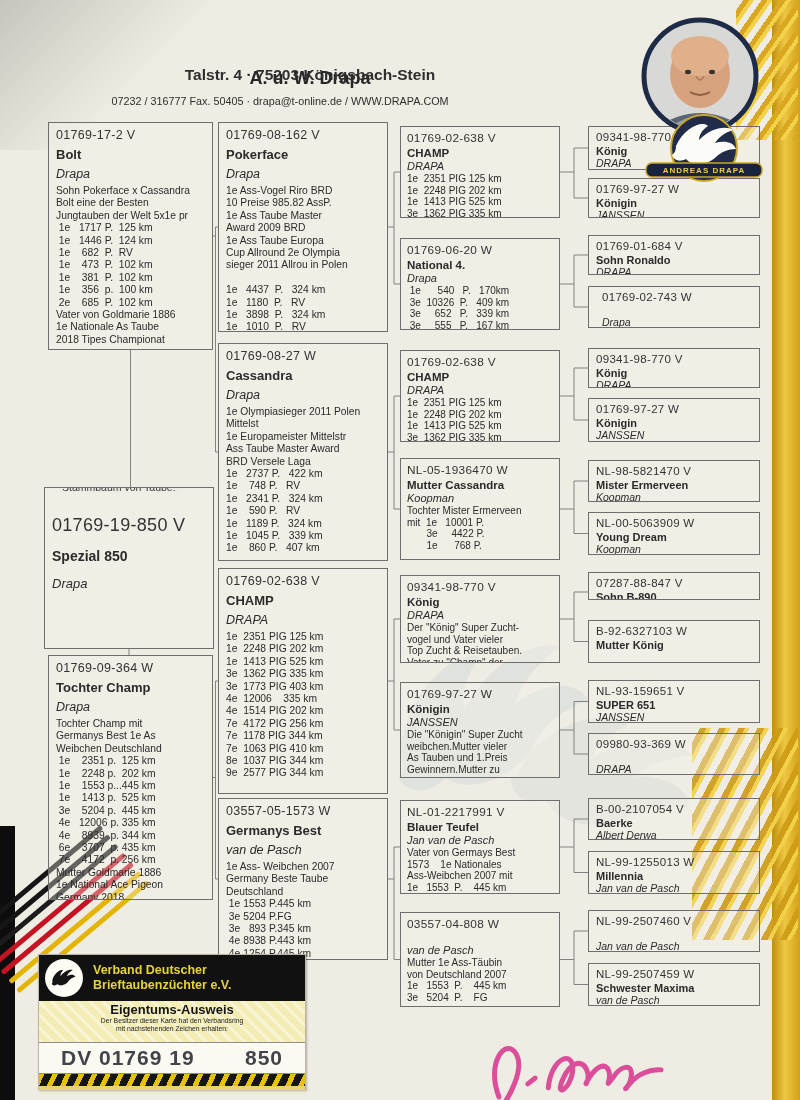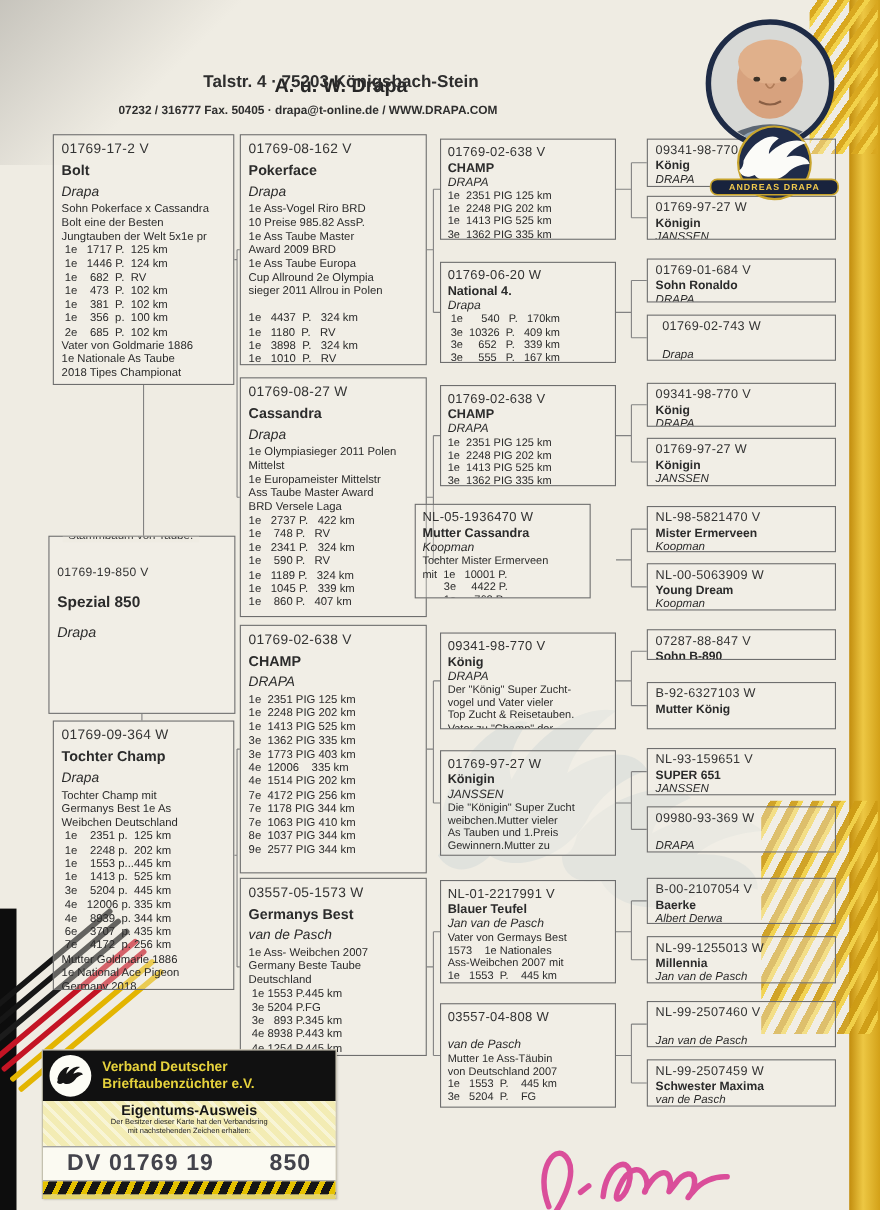--- a/index.html
+++ b/index.html
@@ -18,41 +18,41 @@
   .flag-stripes{position:absolute;left:-18px;top:868px;width:170px;height:100px;
      transform:rotate(-40deg);}
   .flag-stripes .bar{height:5px;margin-bottom:7px;border-radius:2px;}
   .watermark{position:absolute;opacity:.13;pointer-events:none;}
   
   .hdr-name{position:absolute;left:150px;top:36px;width:320px;text-align:center;
      font-size:18px;font-weight:bold;color:#262626;margin-top:32px;}
   .hdr-addr{position:absolute;left:90px;top:66px;width:440px;text-align:center;
      font-size:15.5px;font-weight:bold;color:#2e2e2e;}
   .hdr-contact{position:absolute;left:40px;top:95px;width:480px;text-align:center;
-     font-size:10.8px;font-weight:bold;color:#2e2e2e;}
+     font-size:10.8px;font-weight:normal;color:#2e2e2e;}
   
   .pbox{position:absolute;border:1px solid #6e6e6e;box-sizing:border-box;
      background:rgba(246,243,236,.35);padding:5px 7px 3px;overflow:hidden;z-index:2;}
   .pbox .ring{font-size:12px;letter-spacing:.3px;margin-bottom:3px;color:#333;}
   .pbox .name{font-weight:bold;font-size:12.5px;margin-bottom:2px;}
   .pbox .strain{font-style:italic;font-size:11.5px;margin-bottom:2px;}
   .pbox .ln{font-size:10.3px;line-height:12.4px;min-height:12.4px;white-space:pre;}
   .pbox.lg .ring{font-size:12.5px;margin-bottom:5px;}
   .pbox.lg .name{font-size:13px;margin-bottom:5px;}
   .pbox.lg .strain{font-size:12.5px;margin-bottom:4px;}
   .pbox.md{padding:4px 6px 2px;}
   .pbox.md .ring{font-size:11.8px;margin-bottom:2px;}
   .pbox.md .name{font-size:11.5px;margin-bottom:1px;}
   .pbox.md .strain{font-size:11px;margin-bottom:1px;}
   .pbox.md .ln{font-size:10px;line-height:11.6px;min-height:11.6px;}
   .pbox.sm{padding:4px 7px 2px;}
   .pbox.sm .ring{font-size:11.5px;margin-bottom:2px;}
   .pbox.sm .name{font-size:11px;margin-bottom:0;}
   .pbox.sm .strain{font-size:10.5px;}
-  .pbox.subject .ring{font-size:11px;margin:22px 0 12px;}
+  .pbox.subject .ring{font-size:18px;margin:22px 0 12px;}
   .pbox.subject .name{font-size:14px;margin-bottom:12px;}
   .pbox.subject .strain{font-size:13px;}
   .stb-label{position:absolute;top:-7px;left:12px;background:#efece3;padding:0 5px;
      font-size:10.5px;color:#3a3a3a;white-space:nowrap;}
   .name-spacer{height:11px;}
   #connector-svg{position:absolute;left:0;top:0;z-index:1;}
   #photo-badge{position:absolute;left:630px;top:16px;width:142px;height:172px;z-index:5;}
   
   .card{position:absolute;left:38px;top:954px;width:266px;height:134px;z-index:6;
      border:1px solid #b9b4a4;box-shadow:1px 1px 2px rgba(0,0,0,.25);background:#f6f2df;}
@@ -244,21 +244,21 @@
       </div>
       <div class="pbox md" style="left: 400px; top: 350px; width: 160px; height: 92px;">
         <div class="ring">01769-02-638 V</div>
         <div class="name">CHAMP</div>
         <div class="strain">DRAPA</div>
         <div class="ln">1e  2351 PIG 125 km</div>
         <div class="ln">1e  2248 PIG 202 km</div>
         <div class="ln">1e  1413 PIG 525 km</div>
         <div class="ln">3e  1362 PIG 335 km</div>
       </div>
-      <div class="pbox md" style="left: 377px; top: 458px; width: 160px; height: 86px;">
+      <div class="pbox md" style="left: 400px; top: 458px; width: 160px; height: 102px;">
         <div class="ring">NL-05-1936470 W</div>
         <div class="name">Mutter Cassandra</div>
         <div class="strain">Koopman</div>
         <div class="ln">Tochter Mister Ermerveen</div>
         <div class="ln">mit  1e   10001 P.</div>
         <div class="ln">       3e     4422 P.</div>
         <div class="ln">       1e      768 P.</div>
       </div>
       <div class="pbox md" style="left: 400px; top: 575px; width: 160px; height: 88px;">
         <div class="ring">09341-98-770 V</div>

